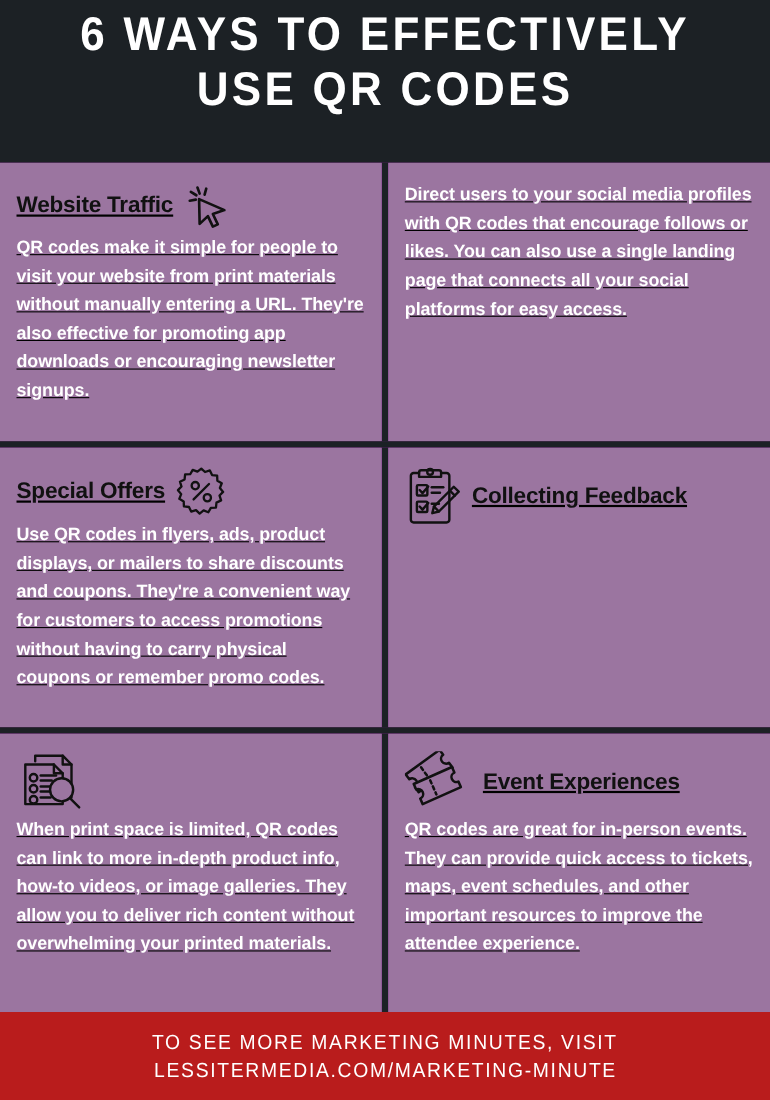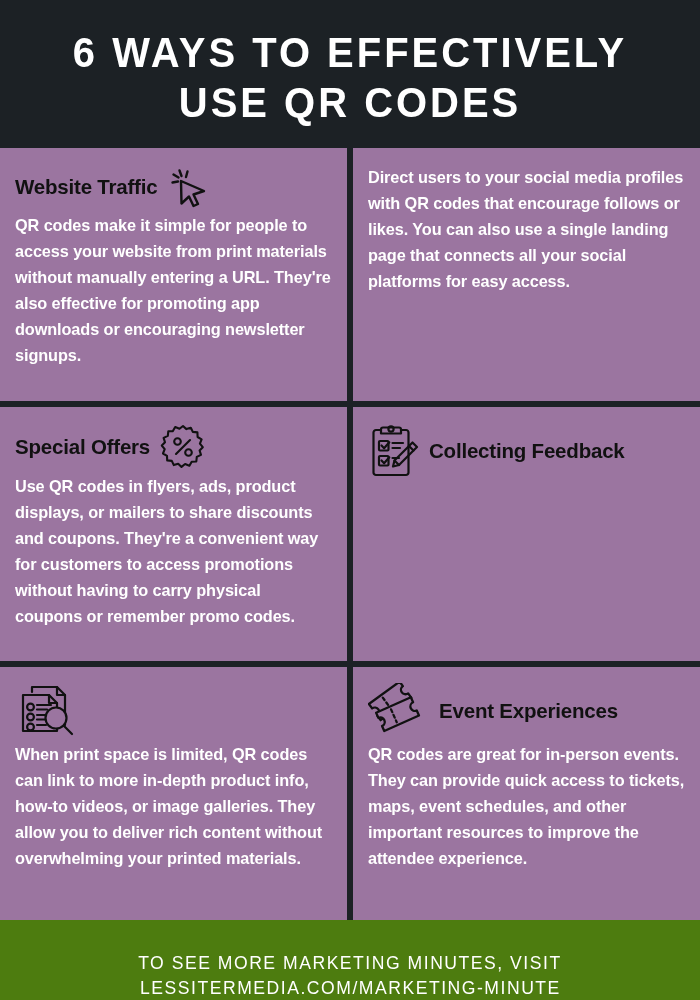--- a/index.html
+++ b/index.html
@@ -13,21 +13,21 @@
     width:700px; height:1000px;
     background:#1c2125;
     display:flex; flex-direction:column;
   }
 
   
   .header {
     height:148px;
     background:#1c2125;
     display:flex; flex-direction:column;
-    align-items:center; justify-content:center;
+    align-items:center; justify-content:flex-start;
     padding-top:6px;
   }
   .header h1 {
     color:#ffffff;
     font-family:"Liberation Sans", sans-serif;
     font-size:43px;
     font-weight:bold;
     letter-spacing:3.2px;
     line-height:50px;
     text-align:center;
@@ -36,20 +36,21 @@
     white-space:nowrap;
   }
 
   
   .grid {
     flex:1;
     background:#a21caf;
     display:grid;
     grid-template-columns:347px 6px 347px;
     grid-template-rows:1fr 6px 1fr 6px 1fr;
+    text-decoration:underline;
   }
   .vdiv, .hdiv { background:#1c2125; }
   .cell {
     background:#9b75a0;
     padding:16px 15px 10px 15px;
     overflow:hidden;
     position:relative;
   }
   .cell-head {
     display:flex;
@@ -73,23 +74,23 @@
     font-weight:bold;
     line-height:26px;
     letter-spacing:-0.1px;
   }
   .icon { flex:0 0 auto; display:block; line-height:0; }
   .icon svg { display:block; }
 
   
   .footer {
     height:80px;
-    background:#4d7c0f;
+    background:#b91c1c;
     display:flex; flex-direction:column;
-    align-items:center; justify-content:flex-end;
+    align-items:center; justify-content:center;
   }
   .footer div {
     color:#ffffff;
     font-size:18.5px;
     font-weight:normal;
     letter-spacing:1.6px;
     line-height:25px;
     text-align:center;
     transform:scaleX(0.95);
     text-transform:uppercase;
@@ -118,21 +119,21 @@
             <g fill="none" stroke="#111" stroke-width="2.4" stroke-linecap="round" stroke-linejoin="round">
               <path d="M13.5 6.5 L15.5 12"></path>
               <path d="M7.5 10.5 L12.5 13.5"></path>
               <path d="M6.5 18.5 L12 17.5"></path>
               <path d="M21.5 7.5 L20 13"></path>
             </g>
             <path d="M15 17 L38 27 L27.5 30.5 L32 40 L27.5 42 L23 32.5 L15.5 39.5 Z" fill="none" stroke="#111" stroke-width="2.4" stroke-linejoin="round"></path>
           </svg>
         </span>
       </div>
-      <div class="cell-body">QR codes make it simple for people to access your website from print materials without manually entering a URL. They're also effective for promoting app downloads or encouraging newsletter signups.</div>
+      <div class="cell-body">QR codes make it simple for people to visit your website from print materials without manually entering a URL. They're also effective for promoting app downloads or encouraging newsletter signups.</div>
     </div>
 
     <div class="vdiv"></div>
 
     <div class="cell">
       <div class="cell-body">Direct users to your social media profiles with QR codes that encourage follows or likes. You can also use a single landing page that connects all your social platforms for easy access.</div>
     </div>
 
     <div class="hdiv" style="grid-column:1/4"></div>
 

